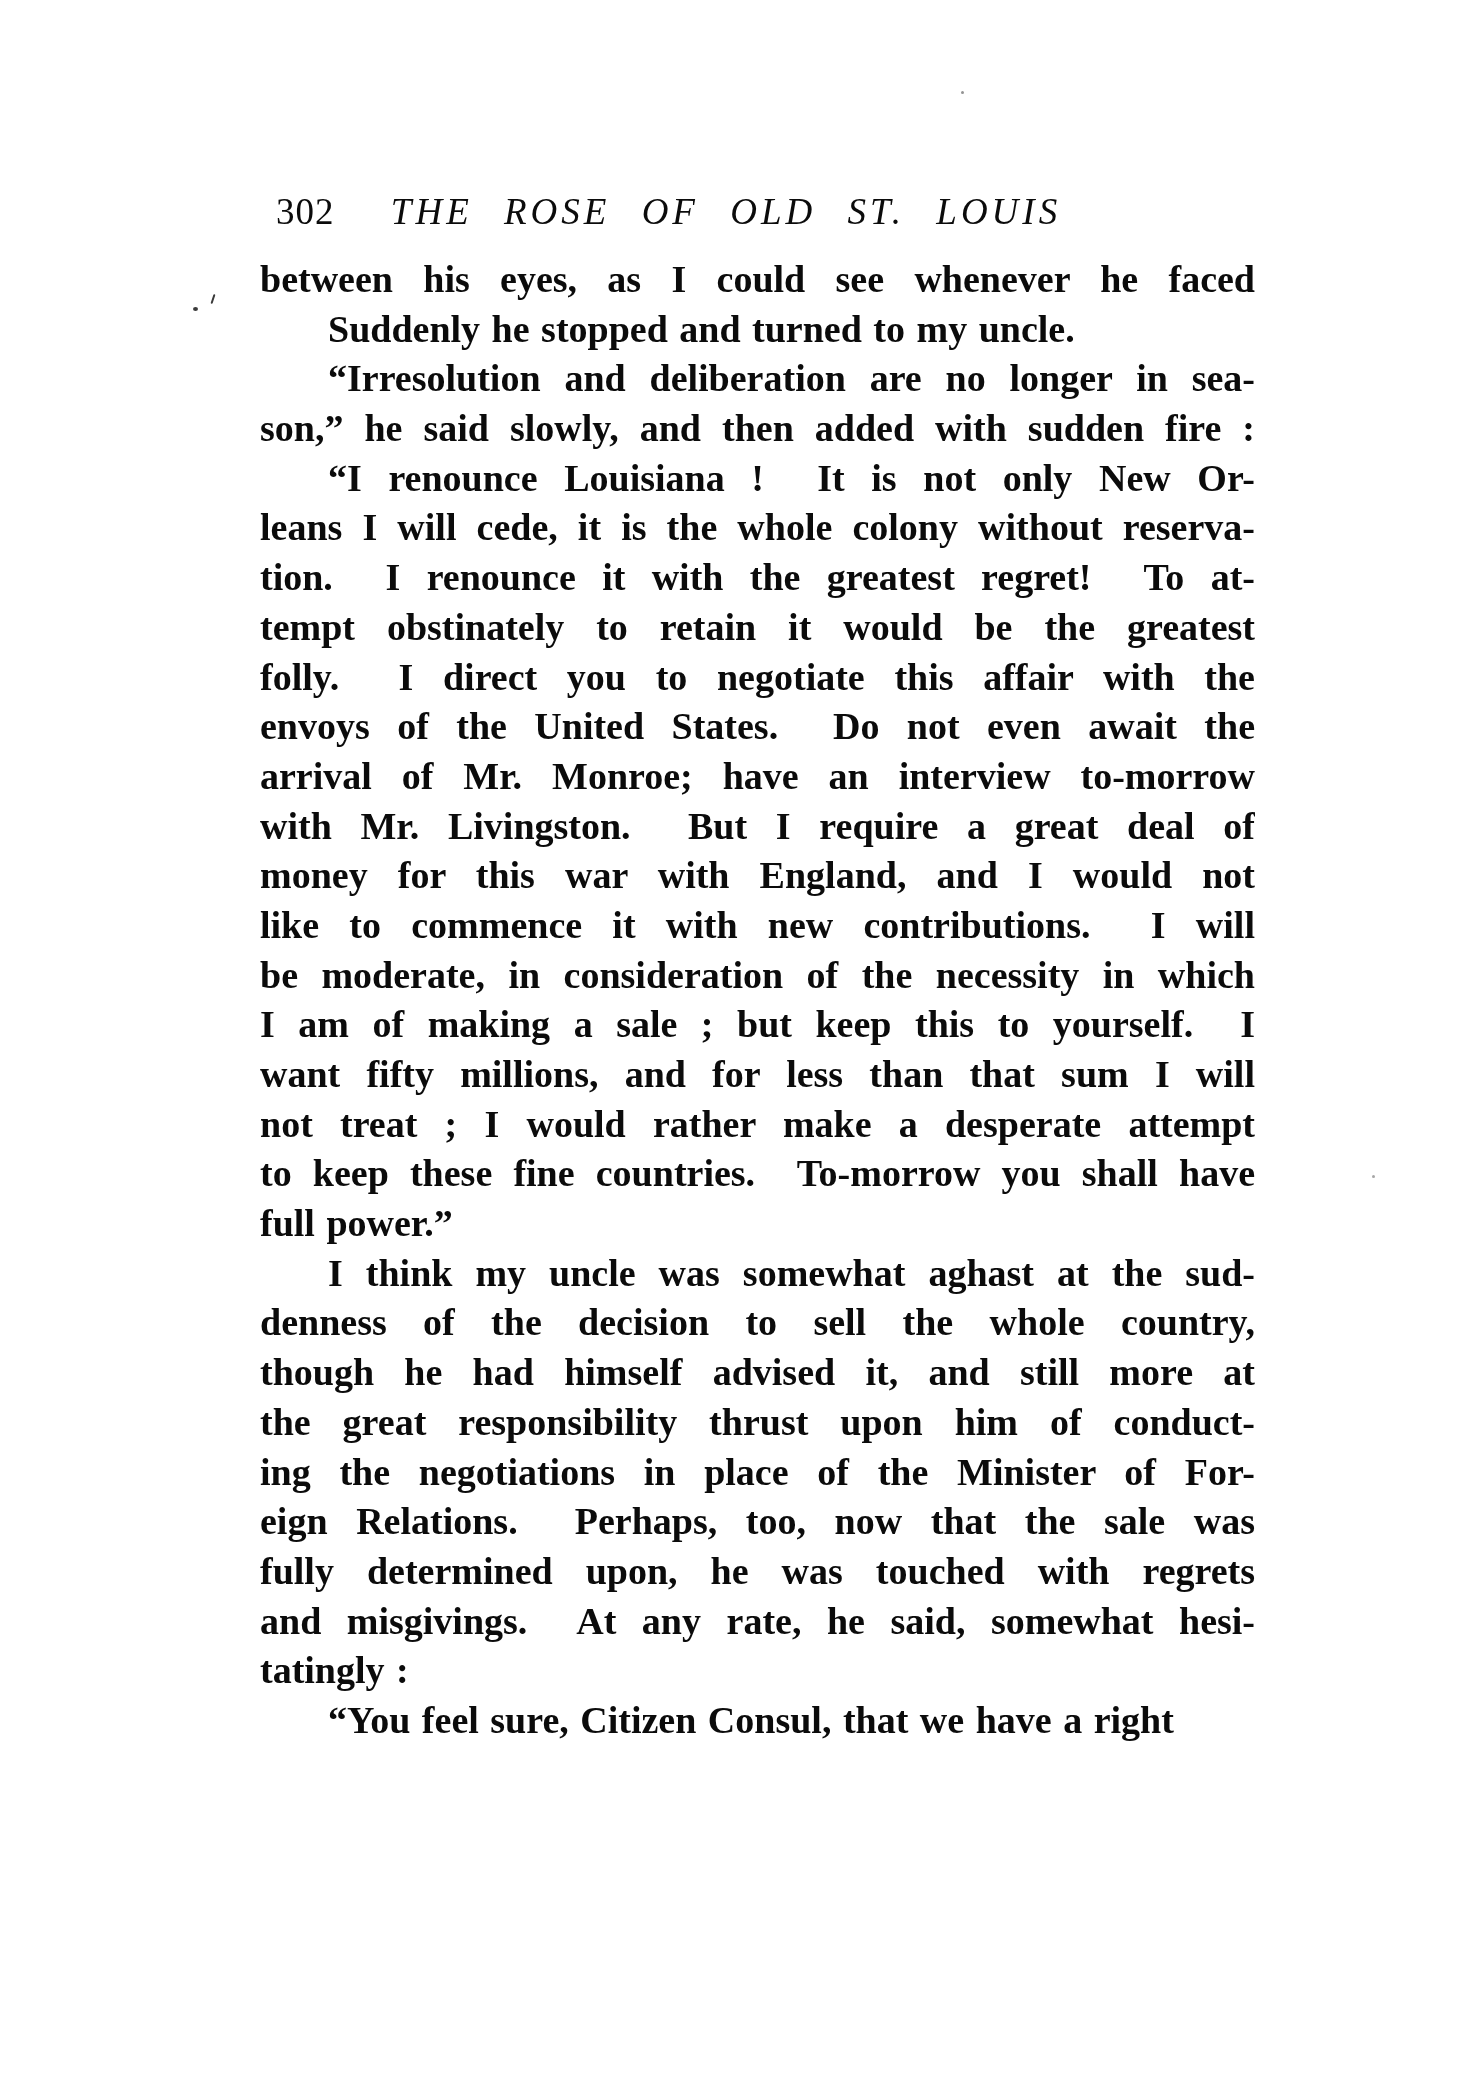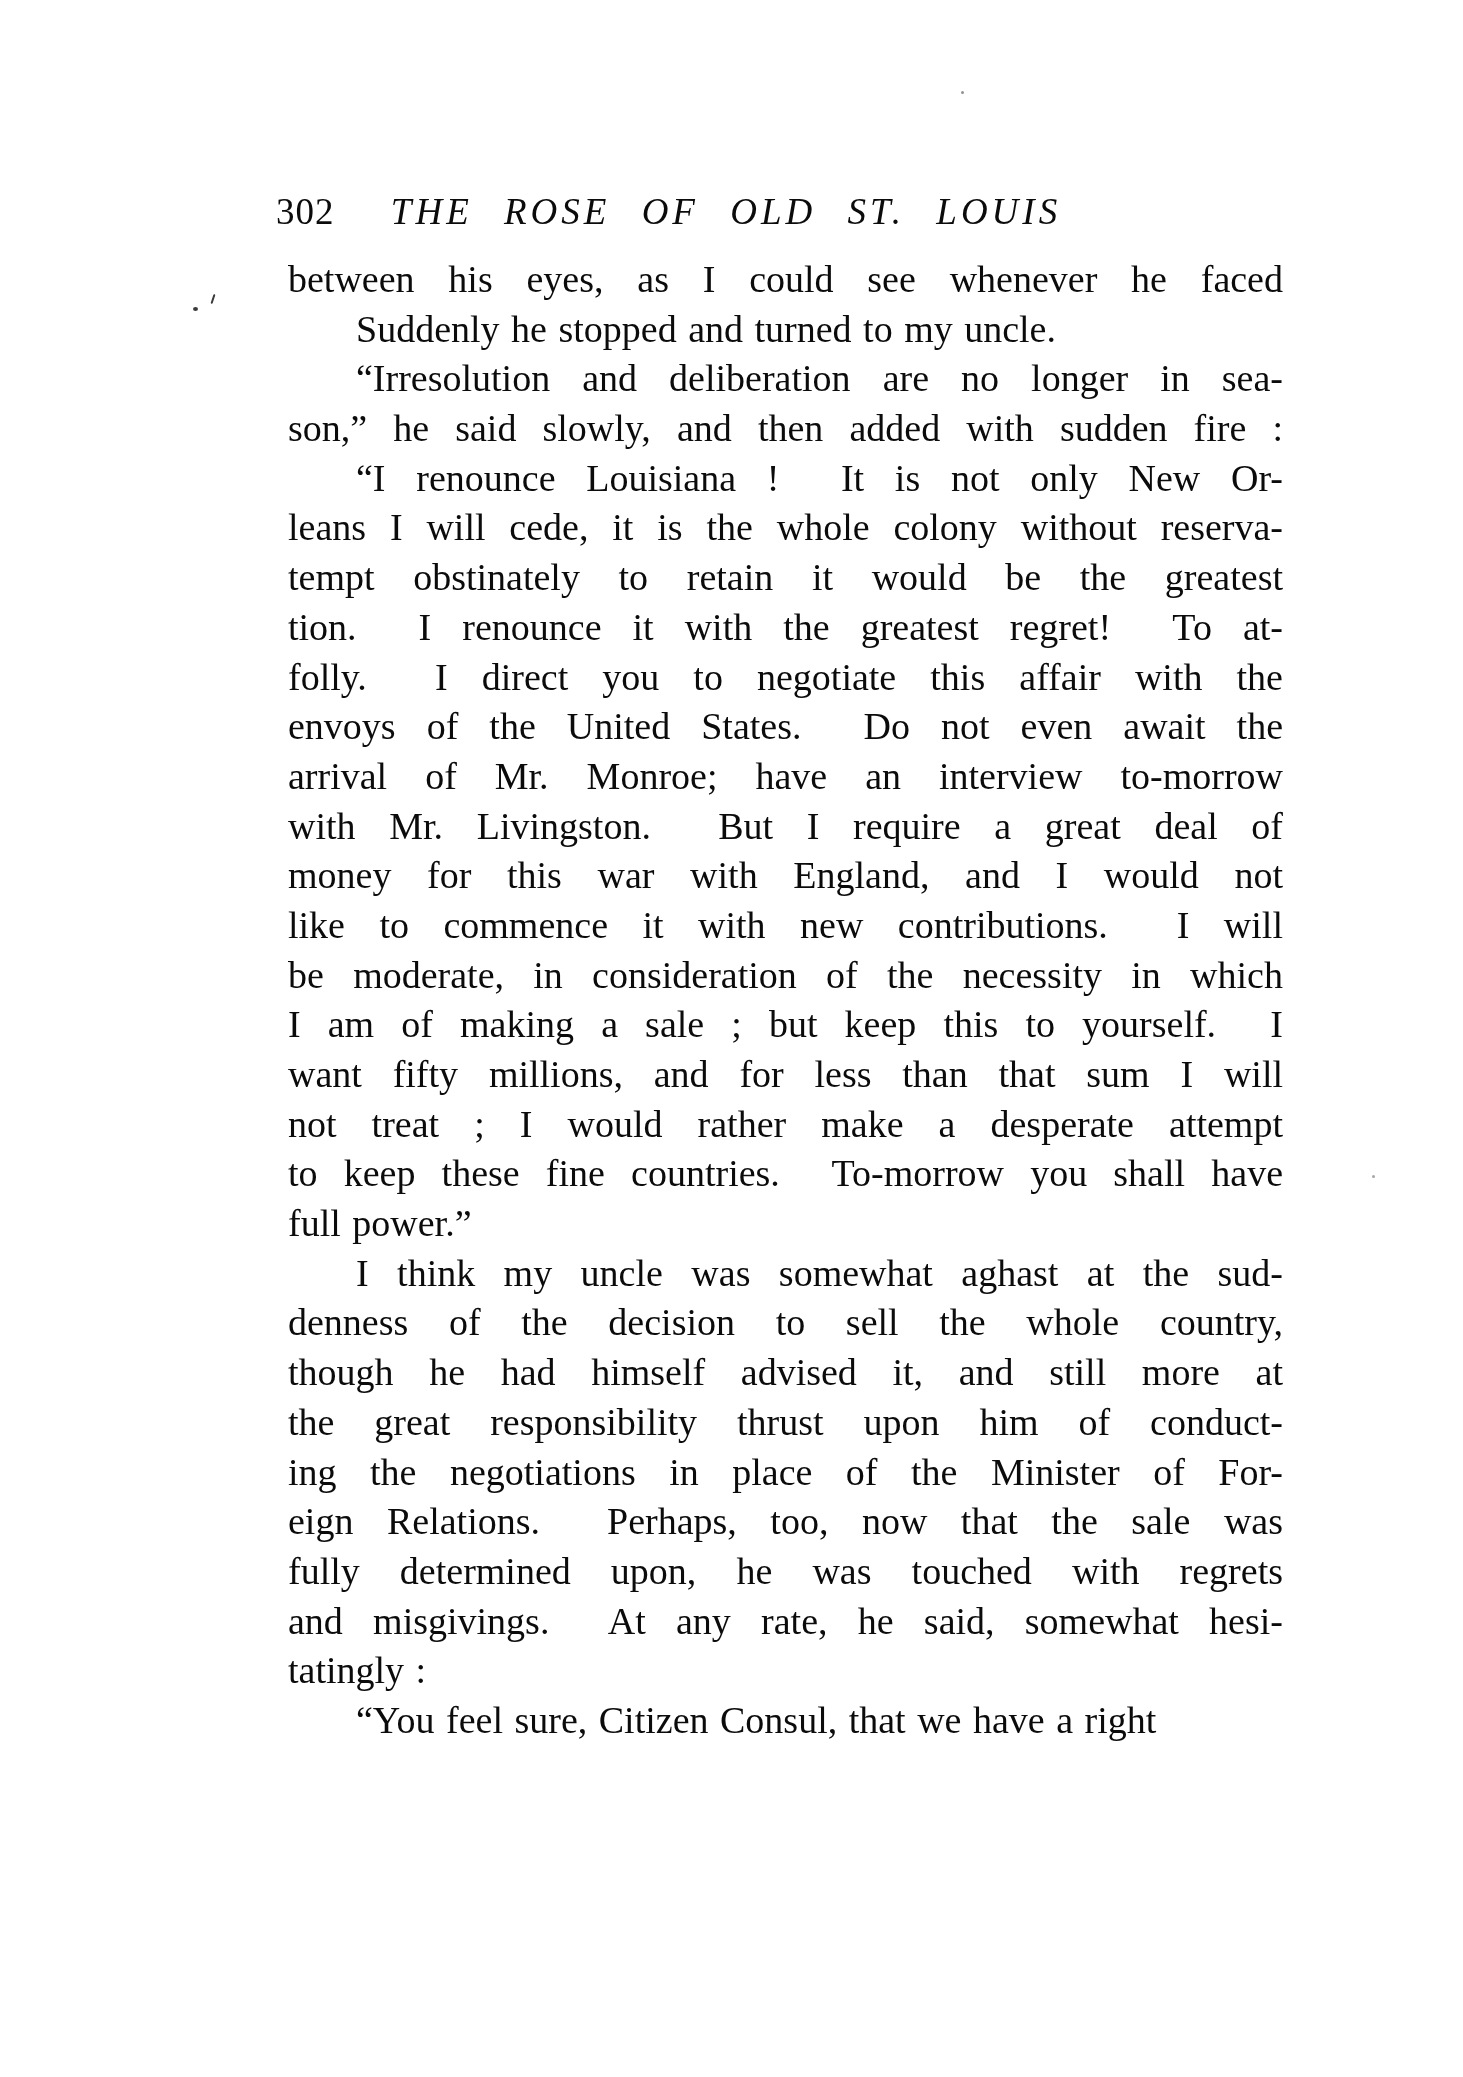--- a/index.html
+++ b/index.html
@@ -37,25 +37,26 @@
     top: 0;
     width: 900px;
     text-align: center;
     letter-spacing: 4px;
     word-spacing: 18px;
     white-space: nowrap;
     font-style: italic;
   }
   .text-block {
     position: absolute;
-    left: 288px;
+    left: 260px;
     top: 255px;
     width: 995px;
     font-size: 38px;
     line-height: 49.7px;
+    font-weight: bold;
   }
   .line {
     height: 49.7px;
     overflow: hidden;
     text-align: left;
     word-spacing: 2px;
   }
   .line.j {
     text-align: justify;
     text-align-last: justify;
@@ -84,22 +85,22 @@
     <span class="running-title">THE ROSE OF OLD ST. LOUIS</span>
   </div>
 
   <div class="text-block">
       <div class="line j">between his eyes, as I could see whenever he faced</div>
       <div class="line ind">Suddenly he stopped and turned to my uncle.</div>
       <div class="line j ind">“Irresolution and deliberation are no longer in sea-</div>
       <div class="line j">son,” he said slowly, and then added with sudden fire&nbsp;:</div>
       <div class="line j ind">“I renounce Louisiana&nbsp;!&nbsp; It is not only New Or-</div>
       <div class="line j">leans I will cede, it is the whole colony without reserva-</div>
+      <div class="line j">tion.&nbsp; I renounce it with the greatest regret!&nbsp; To at-</div>
       <div class="line j">tempt obstinately to retain it would be the greatest</div>
-      <div class="line j">tion.&nbsp; I renounce it with the greatest regret!&nbsp; To at-</div>
       <div class="line j">folly.&nbsp; I direct you to negotiate this affair with the</div>
       <div class="line j">envoys of the United States.&nbsp; Do not even await the</div>
       <div class="line j">arrival of Mr. Monroe; have an interview to-morrow</div>
       <div class="line j">with Mr. Livingston.&nbsp; But I require a great deal of</div>
       <div class="line j">money for this war with England, and I would not</div>
       <div class="line j">like to commence it with new contributions.&nbsp; I will</div>
       <div class="line j">be moderate, in consideration of the necessity in which</div>
       <div class="line j">I am of making a sale&nbsp;; but keep this to yourself.&nbsp; I</div>
       <div class="line j">want fifty millions, and for less than that sum I will</div>
       <div class="line j">not treat&nbsp;; I would rather make a desperate attempt</div>

